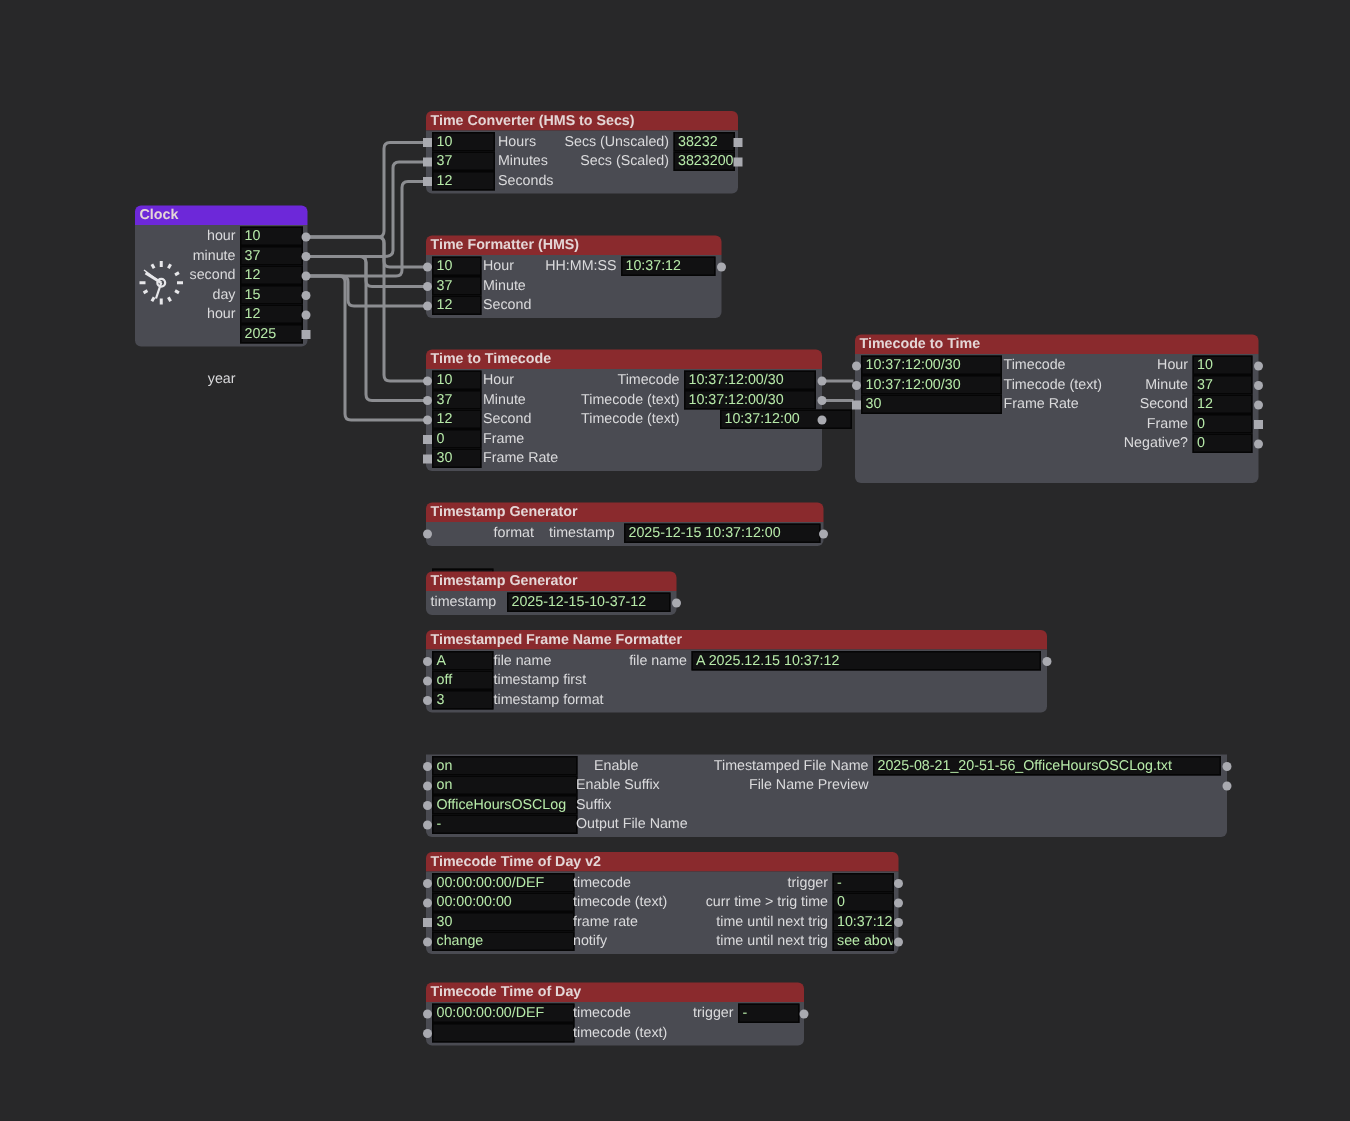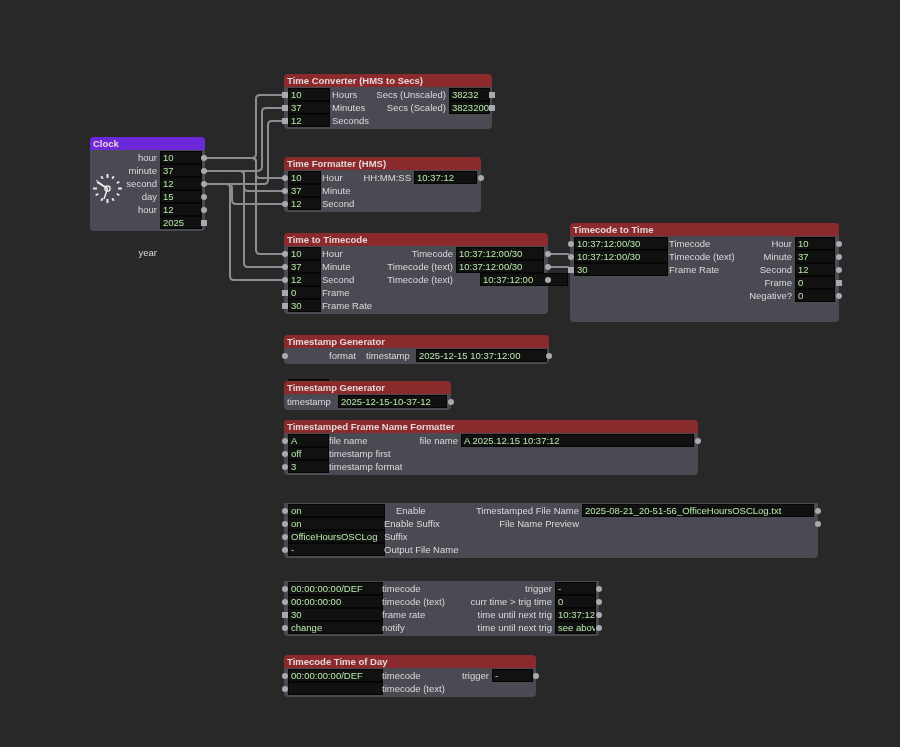--- a/index.html
+++ b/index.html
@@ -240,20 +240,21 @@
   <div class="fld" style="left:4px;top:53px;width:93px;">-</div>
   <div class="lbl" style="left:100px;top:53px;">Output File Name</div>
   <div class="lbl r" style="left:170px;top:14px;width:125px;">Timestamped File Name</div>
   <div class="fld" style="left:298px;top:14px;width:228px;">2025-08-21_20-51-56_OfficeHoursOSCLog.txt</div>
   <div class="port" style="left:531px;top:18px;"></div>
   <div class="lbl r" style="left:170px;top:27px;width:125px;">File Name Preview</div>
   <div class="port" style="left:531px;top:31px;"></div>
 </div>
 
 <div class="node" style="left:284px;top:568px;width:315px;height:68px;">
+  <div class="title">Timecode Time of Day v2</div>
   <div class="body"></div>
   <div class="port" style="left:-2px;top:18px;"></div>
   <div class="fld" style="left:4px;top:14px;width:91px;">00:00:00:00/DEF</div>
   <div class="lbl" style="left:98px;top:14px;">timecode</div>
   <div class="port" style="left:-2px;top:31px;"></div>
   <div class="fld" style="left:4px;top:27px;width:91px;">00:00:00:00</div>
   <div class="lbl" style="left:98px;top:27px;">timecode (text)</div>
   <div class="port sq" style="left:-2px;top:44px;"></div>
   <div class="fld" style="left:4px;top:40px;width:91px;">30</div>
   <div class="lbl" style="left:98px;top:40px;">frame rate</div>

